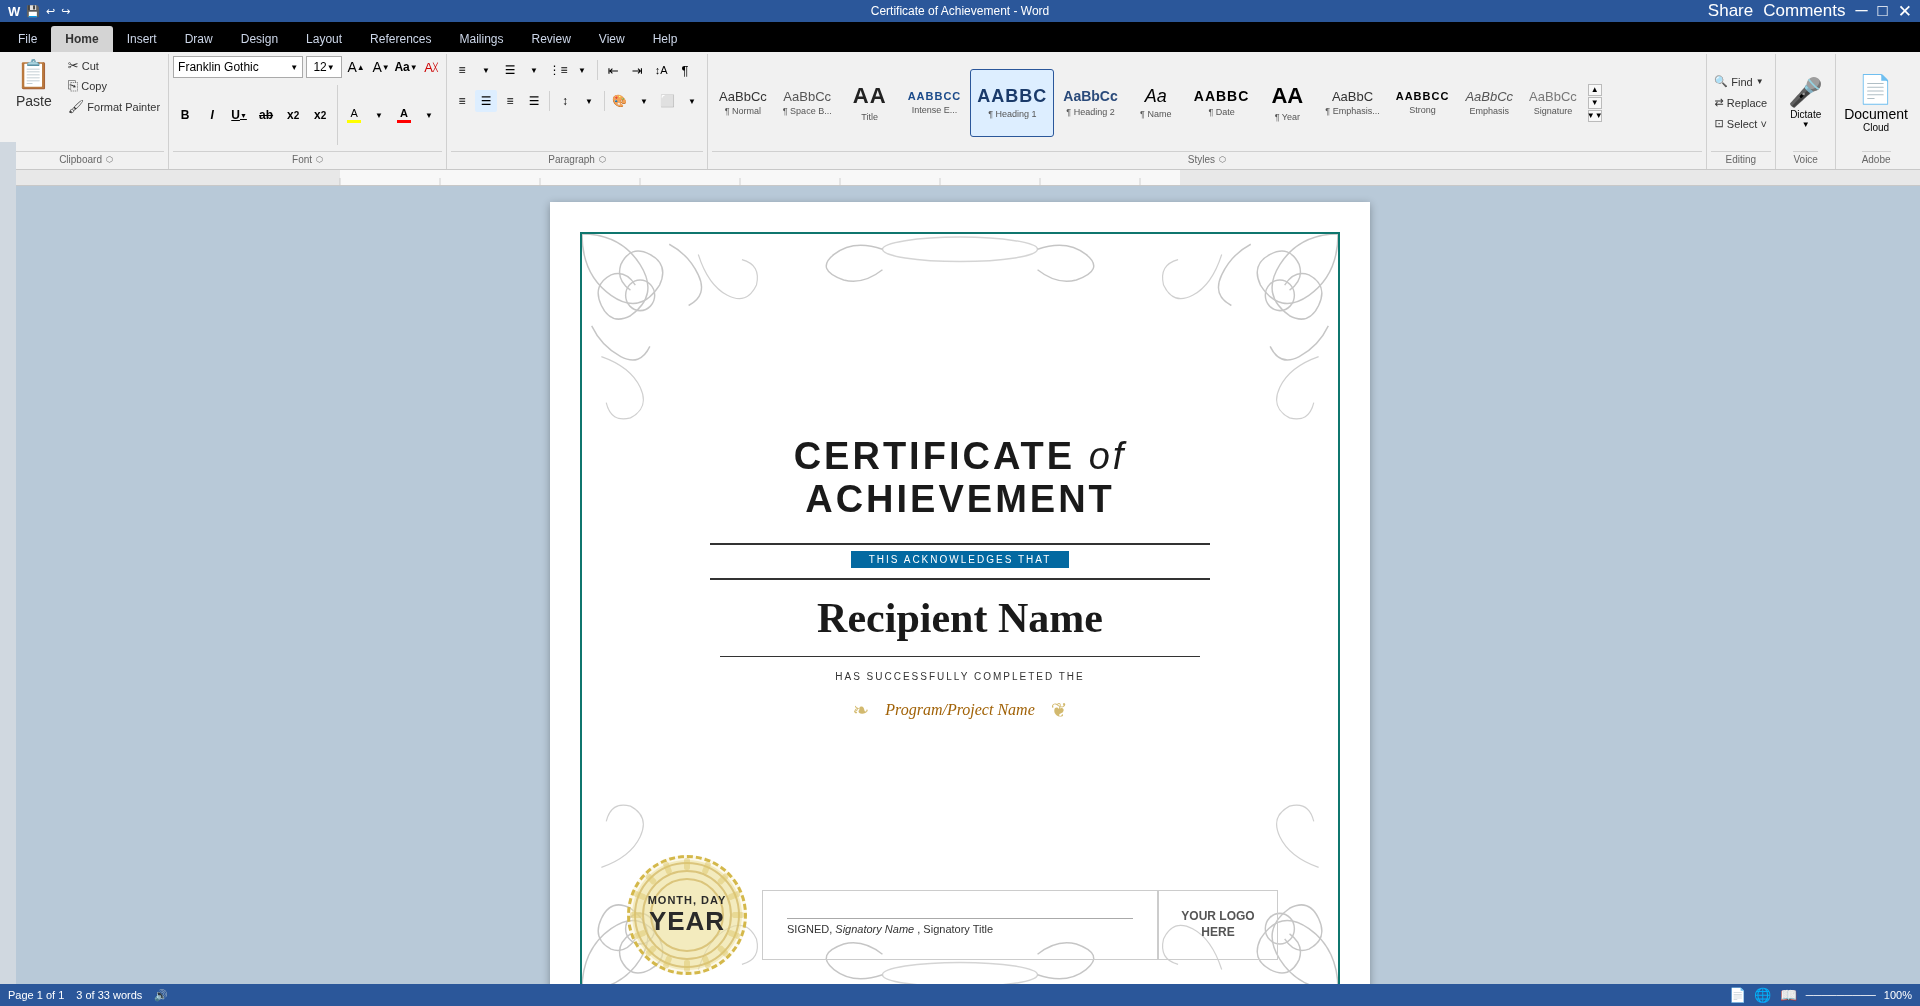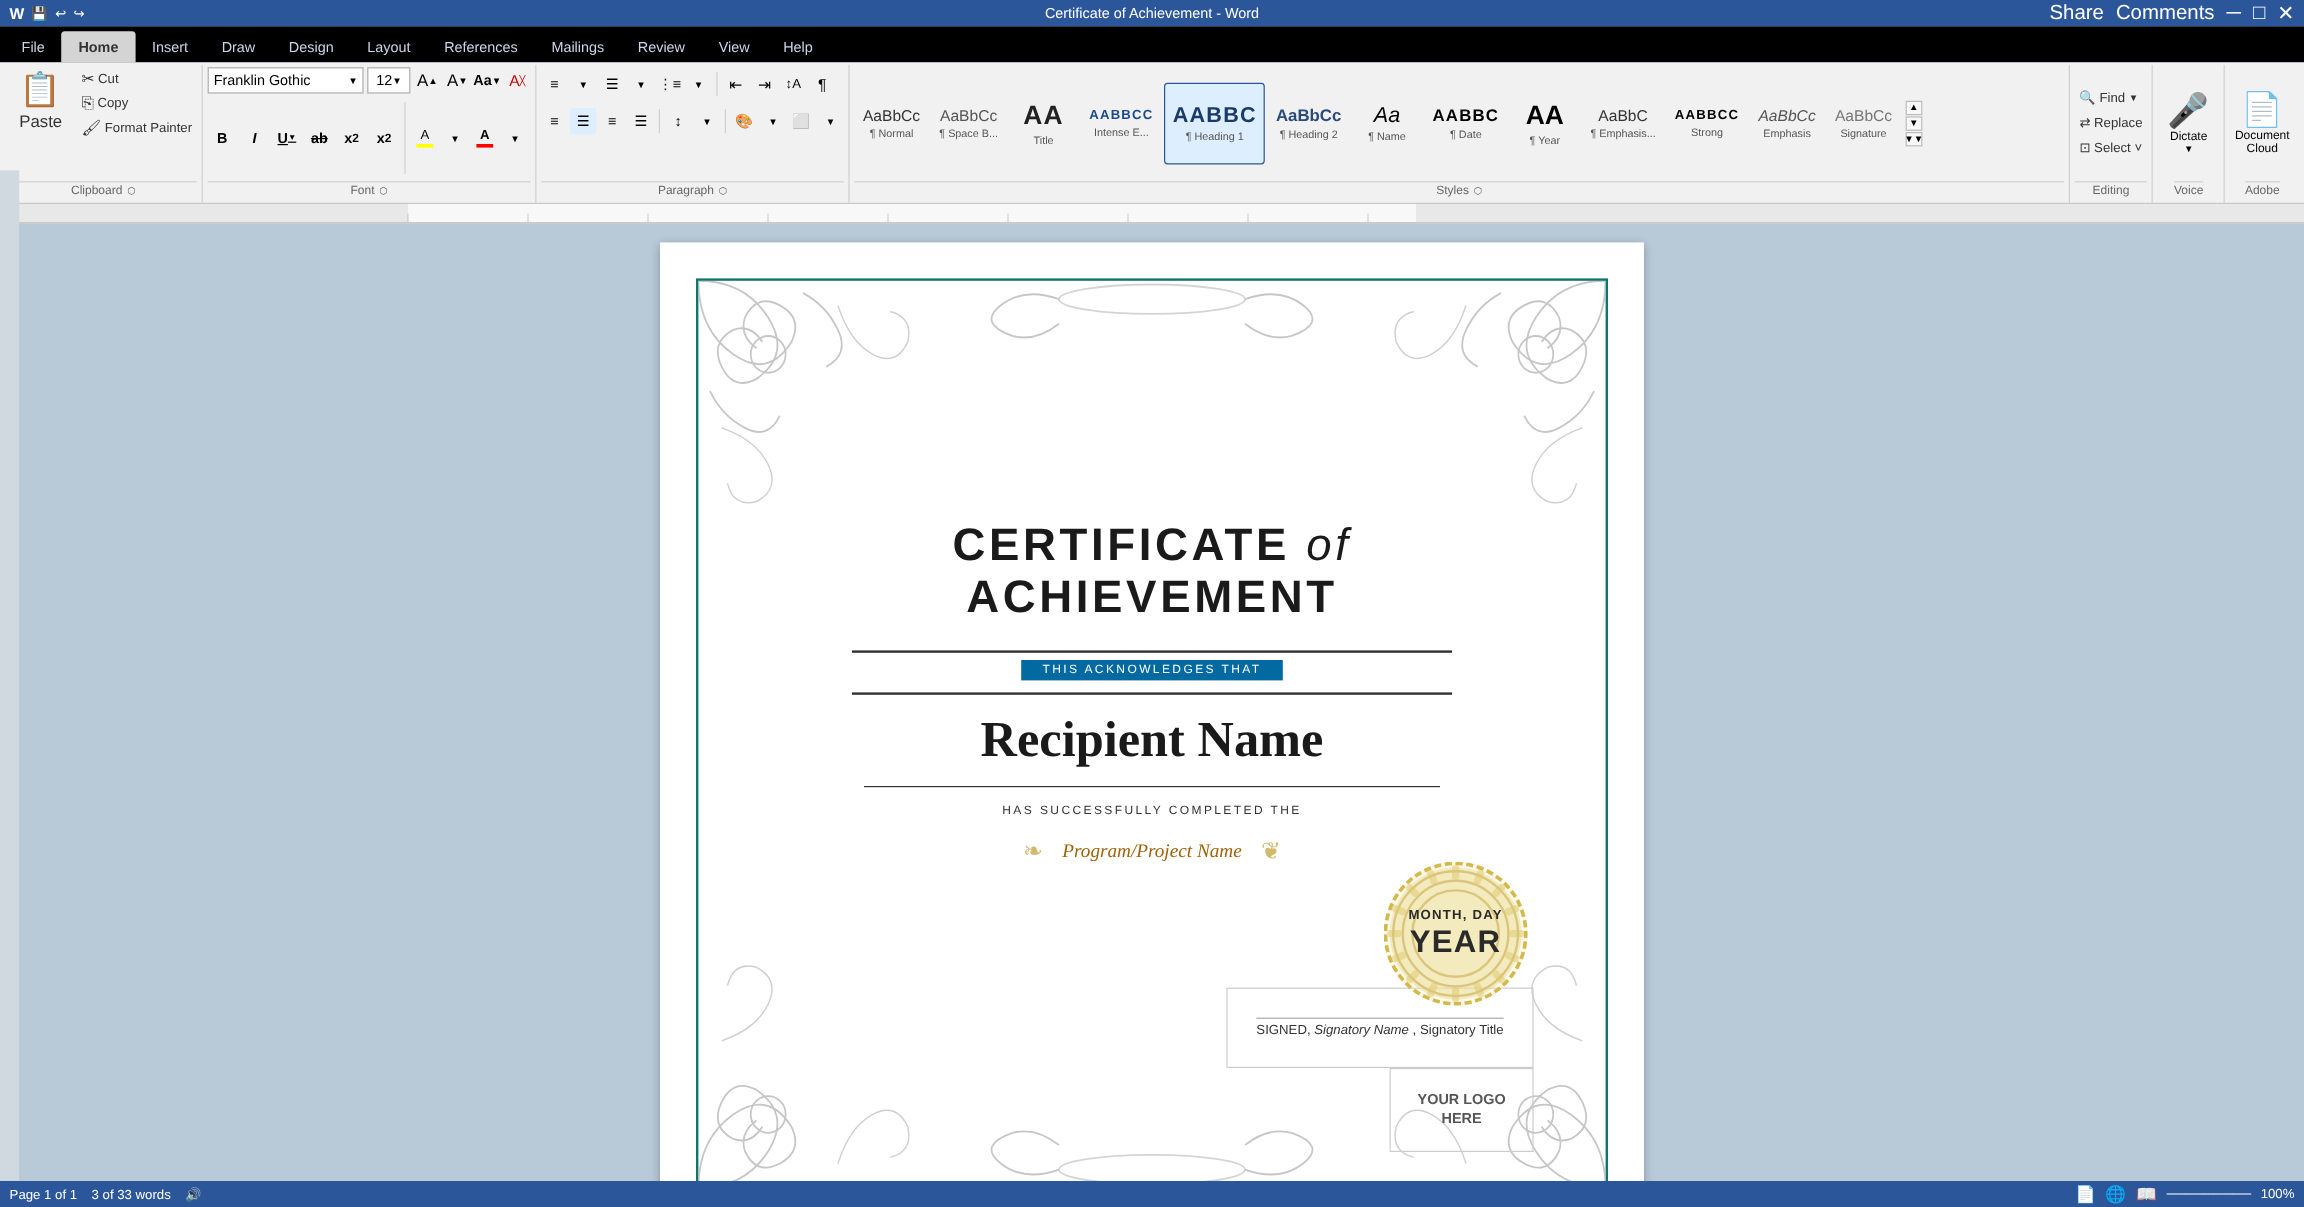--- a/index.html
+++ b/index.html
@@ -240,21 +240,21 @@
       height: 22px;
       background: #2b579a;
       display: flex;
       align-items: center;
       justify-content: space-between;
       padding: 0 8px;
       color: white;
       font-size: 11px;
       z-index: 100;
     }
-    .status-left { display: flex; align-items: flex-end; gap: 12px; }
+    .status-left { display: flex; align-items: center; gap: 12px; }
     .status-right { display: flex; align-items: center; gap: 8px; }
 
     
     .doc-area {
       background: #b8c9d8;
       padding: 16px;
       min-height: calc(1006px - 90px - 52px - 22px);
       display: flex;
       justify-content: center;
       overflow: auto;
@@ -389,21 +389,20 @@
 
     
     .cert-bottom {
       position: absolute;
       bottom: 30px;
       left: 60px;
       right: 60px;
       display: flex;
       align-items: flex-end;
       gap: 0;
-      flex-direction: column;
     }
 
     
     .cert-seal {
       width: 130px;
       height: 130px;
       position: relative;
       display: flex;
       align-items: center;
       justify-content: center;
@@ -791,21 +790,21 @@
     </div>
     <div class="ribbon-group-label">
       <span>Voice</span>
     </div>
   </div>
 
   <div class="ribbon-group" style="min-width:60px;align-items:center;justify-content:center;">
     <div class="ribbon-group-content" style="flex-direction:column;align-items:center;justify-content:center;">
       <div style="display:flex;flex-direction:column;align-items:center;padding:4px;cursor:pointer;">
         <span style="font-size:28px;color:#e63c2f;">📄</span>
-        <span style="font-size:10px;">Document</span>
+        <span style="font-size:14px;">Document</span>
         <span style="font-size:10px;">Cloud</span>
       </div>
     </div>
     <div class="ribbon-group-label">
       <span>Adobe</span>
     </div>
   </div>
 
 </div>
 

